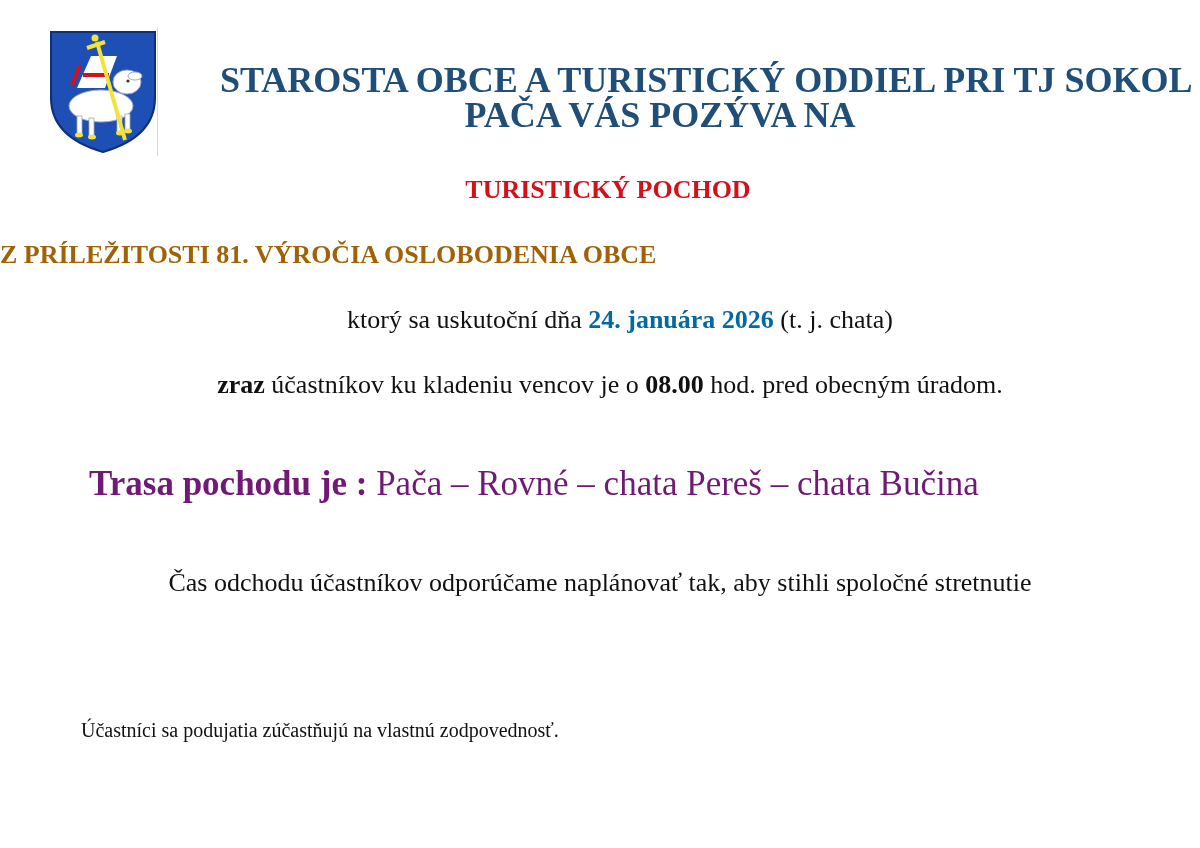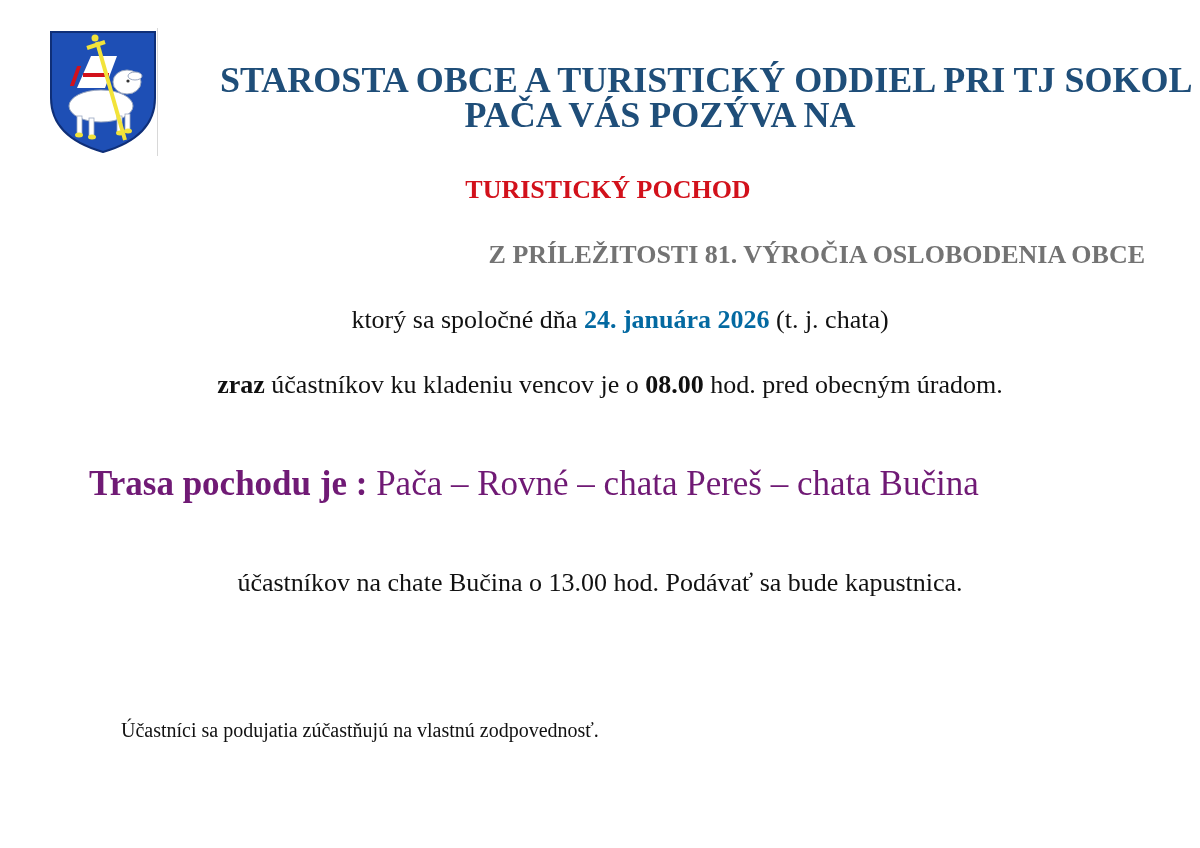--- a/index.html
+++ b/index.html
@@ -53,22 +53,22 @@
       color: #d2111b;
       font-weight: bold;
       font-size: 26px;
       line-height: 32px;
       margin-left: 8px;
     }
     .occasion {
       top: 239px;
       left: 0;
       width: 1145px;
-      text-align: right;
-      color: #737373;
+      text-align: left;
+      color: #a16207;
       font-weight: bold;
       font-size: 26px;
       line-height: 32px;
     }
     .dateline {
       top: 304px;
       left: 0;
       width: 1240px;
       text-align: center;
       font-size: 26px;
@@ -106,21 +106,20 @@
       font-size: 26px;
       line-height: 33px;
     }
     .advice div { white-space: nowrap; }
     .disclaimer {
       top: 717px;
       left: 81px;
       width: auto;
       font-size: 20px;
       line-height: 26px;
-      margin-left: 40px;
     }
   </style>
 </head>
 <body>
 
 <div class="crest">
   <svg width="112" height="126" viewBox="0 0 112 126">
     <path d="M4 4 H108 V70 C108 100 84 116 56 124 C28 116 4 100 4 70 Z" fill="#1e4fb5" stroke="#0f2f78" stroke-width="2"></path>
 
     <path d="M44 28 L70 28 L58 60 L30 60 Z" fill="#ffffff"></path>
@@ -149,28 +148,28 @@
 <div class="crest-edge"></div>
 
 <div class="line header h1">STAROSTA OBCE A TURISTICKÝ ODDIEL PRI  TJ  SOKOL</div>
 <div class="line header h2">PAČA VÁS  POZÝVA NA</div>
 
 <div class="line title">TURISTICKÝ POCHOD</div>
 
 <div class="line occasion">Z PRÍLEŽITOSTI 81. VÝROČIA OSLOBODENIA OBCE</div>
 
 <div class="line dateline">
-  <span>ktorý sa spoločné dňa </span><span class="date-red">24. januára 2026</span><span> (t. j. chata)</span>
+  <span>ktorý sa uskutoční dňa </span><span class="date-red">24. januára 2026</span><span> (t. j. chata)</span>
 </div>
 
 <div class="line meetline">
   <span class="bold">zraz</span><span> účastníkov ku kladeniu vencov je o </span><span class="bold">08.00</span><span> hod. pred obecným úradom.</span>
 </div>
 
 <div class="line route">
   <span class="route-label">Trasa pochodu je : </span><span>Pača – Rovné – chata Pereš – chata Bučina</span>
 </div>
 
 <div class="line advice">
-  <div>účastníkov na chate Bučina o 13.00 hod. Podávať sa bude kapustnica.</div>
+  <div>Čas odchodu účastníkov odporúčame naplánovať tak, aby stihli spoločné stretnutie</div>
 </div>
 
 <div class="line disclaimer">Účastníci sa podujatia zúčastňujú na vlastnú zodpovednosť.</div>
 
 </body></html>

